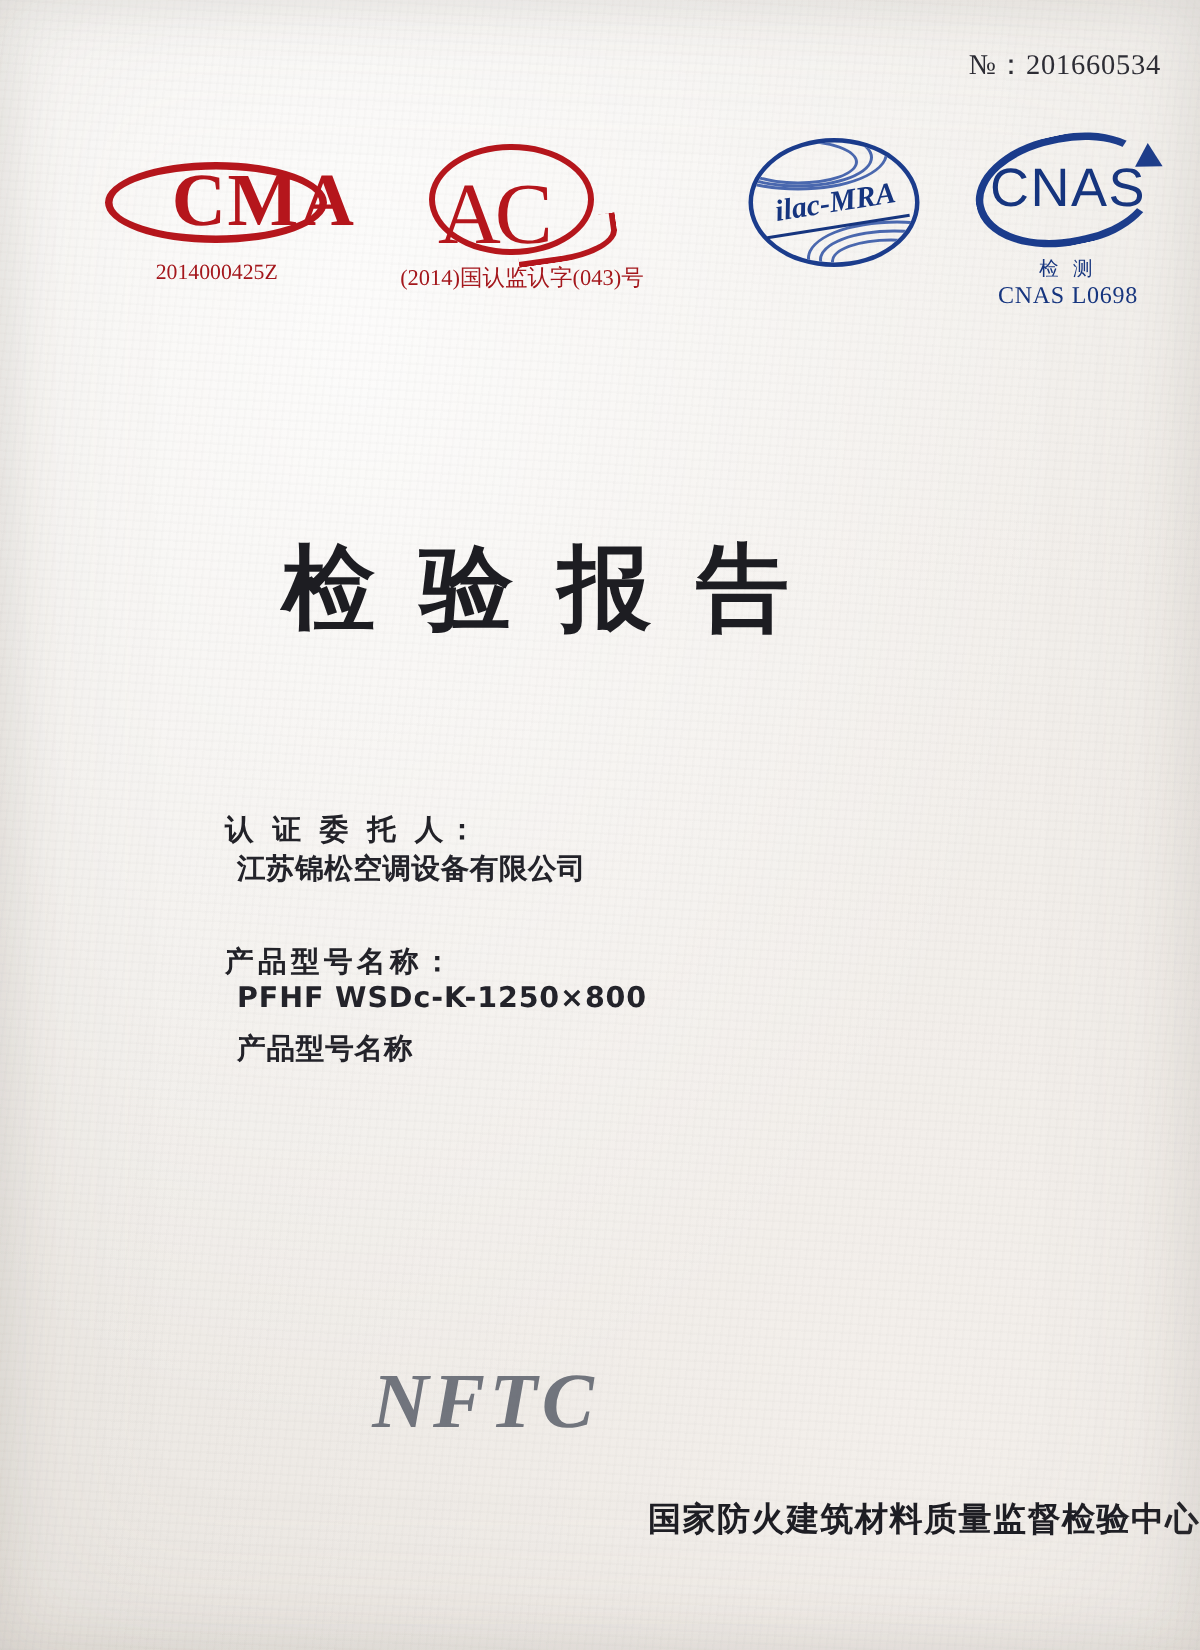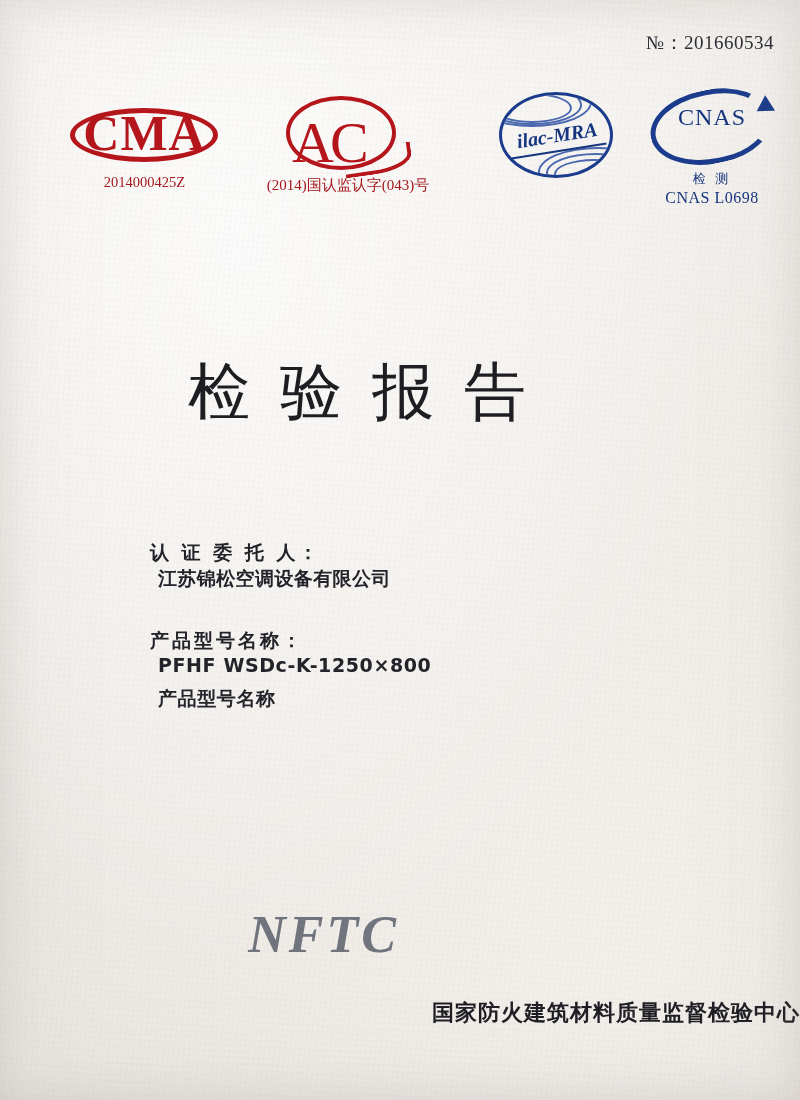--- a/index.html
+++ b/index.html
@@ -64,20 +64,21 @@
     text-align: center;
   }
 
   
   .logo-cma { left: 52px; top: 10px; width: 185px; }
   .cma-mark {
     position: relative;
     height: 72px;
     width: 185px;
     margin: 0 auto;
+    text-align: right;
   }
   .cma-oval {
     position: absolute;
     left: 18px;
     top: 10px;
     width: 148px;
     height: 54px;
     border: 5px solid #b5161c;
     border-radius: 50%/50%;
     box-sizing: border-box;
@@ -235,22 +236,22 @@
     border-top: 9px solid transparent;
     border-bottom: 9px solid transparent;
     transform: rotate(28deg);
   }
   .cnas-text {
     position: absolute;
     left: 0;
     top: 16px;
     width: 140px;
     text-align: center;
-    font-family: Liberation Serif, serif;
-    font-size: 24px;
+    font-family: Liberation Sans, sans-serif;
+    font-size: 36px;
     color: #16357f;
     letter-spacing: 1px;
   }
   .cnas-cn {
     font-family: "Liberation Sans", sans-serif;
     font-size: 13px;
     color: #16357f;
     letter-spacing: 3px;
     margin-top: -2px;
   }
@@ -263,21 +264,21 @@
   }
 
   
   .main-title {
     position: absolute;
     top: 350px;
     left: 0;
     width: 714px;
     text-align: center;
     font-family: "DejaVu Sans", sans-serif;
-    font-weight: normal;
+    font-weight: bold;
     font-size: 62px;
     letter-spacing: 30px;
     text-indent: 30px;
     color: #1d1d22;
   }
 
   
   .fields {
     position: absolute;
     top: 540px;

